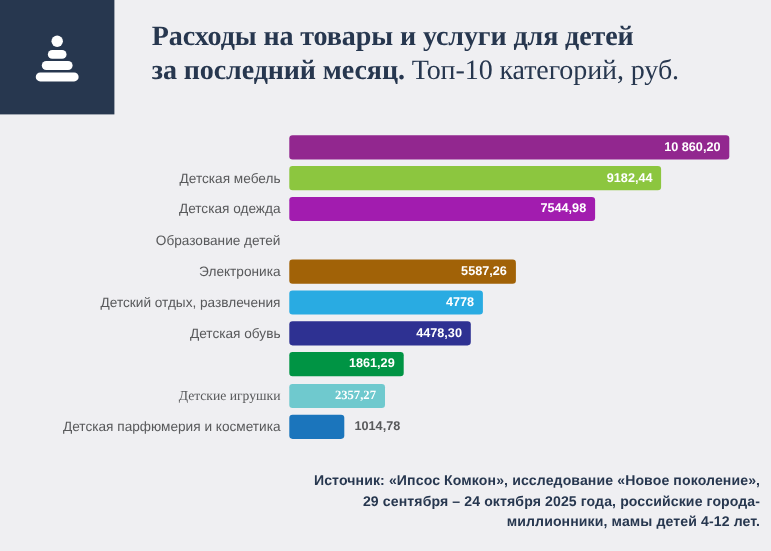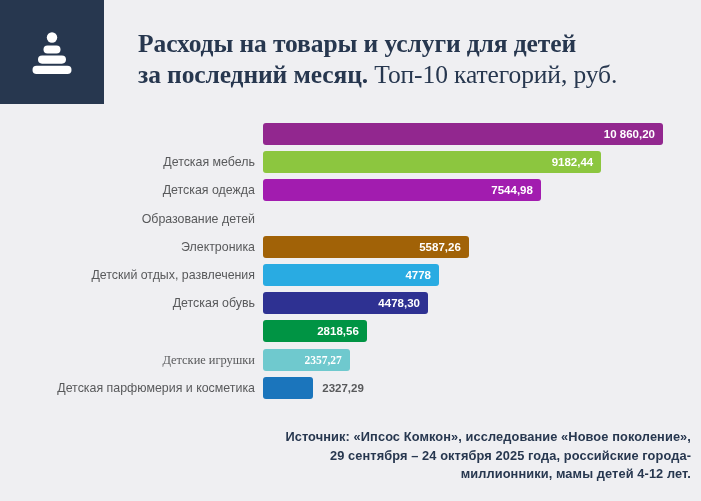--- a/index.html
+++ b/index.html
@@ -35,21 +35,21 @@
     position: absolute;
     left: 50%;
     top: 50%;
     transform: translate(-50%, -50%);
     width: 46px;
     height: 46px;
   }
   .title-wrap {
     position: absolute;
     left: 138px;
-    top: 28px;
+    top: 17px;
     width: 552px;
   }
   .title-line {
     font-family: "Liberation Serif", serif;
     font-size: 25.5px;
     line-height: 31px;
     color: #27374f;
     white-space: nowrap;
     letter-spacing: -0.1px;
   }
@@ -200,37 +200,37 @@
       <div class="row-label">Детская обувь</div>
       <div class="bar-track" style="width: 164.944px;">
         <div class="bar" style="background: rgb(46, 49, 146);">
           <span class="bar-value">4478,30</span>
         </div>
       </div>
     </div>
     <div class="row" style="top: 197.4px;">
       <div class="bar-track" style="width: 103.812px;">
         <div class="bar" style="background: rgb(0, 148, 68);">
-          <span class="bar-value">2818,56</span>
+          <span class="bar-value">1861,29</span>
         </div>
       </div>
     </div>
     <div class="row" style="top: 225.6px; font-family: Liberation Serif, serif;">
       <div class="row-label">Детские игрушки</div>
       <div class="bar-track" style="width: 86.8223px;">
         <div class="bar" style="background: rgb(111, 201, 206);">
           <span class="bar-value">2357,27</span>
         </div>
       </div>
     </div>
     <div class="row" style="top: 253.8px;">
       <div class="row-label">Детская парфюмерия и косметика</div>
       <div class="bar-track" style="width: 50.2963px;">
         <div class="bar" style="background: rgb(27, 117, 188);">
-          <span class="bar-value outside">2327,29</span>
+          <span class="bar-value outside">1014,78</span>
         </div>
       </div>
     </div>
   </div>
 
 <div class="footer">
   <div class="footer-text">
     <div>Источник: «Ипсос Комкон», исследование «Новое поколение»,</div>
     <div>29 сентября – 24 октября 2025 года, российские города-</div>
     <div>миллионники, мамы детей 4-12 лет.</div>

